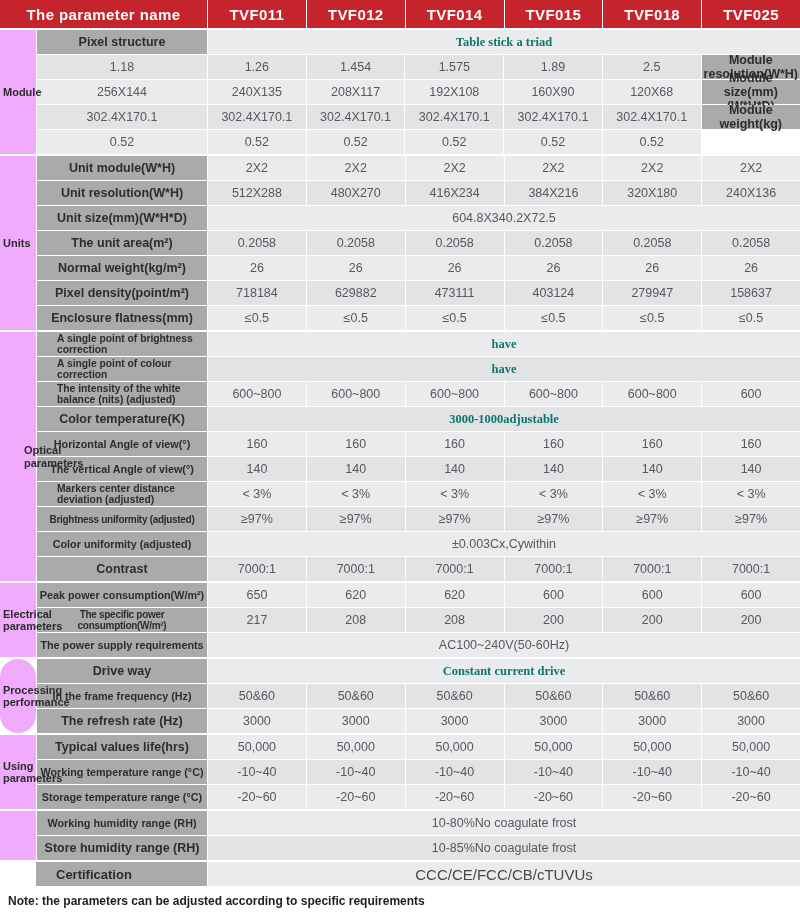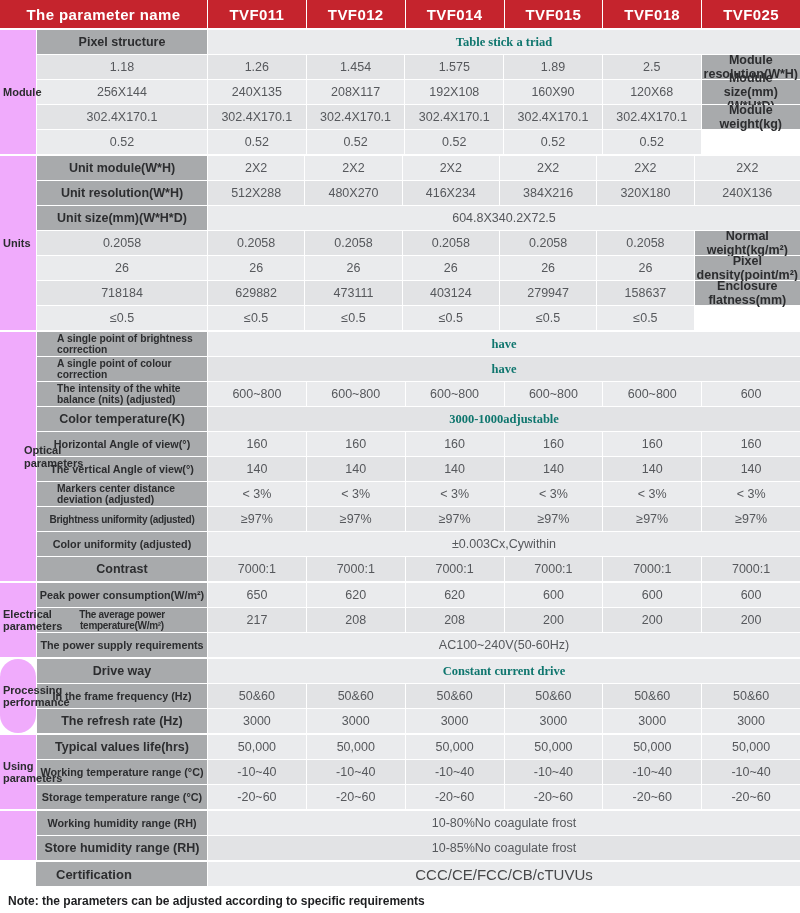--- a/index.html
+++ b/index.html
@@ -93,20 +93,21 @@
         <div class="vcell">2X2</div>
         <div class="lcell">Unit resolution(W*H)</div>
         <div class="vcell shade-b">512X288</div>
         <div class="vcell shade-b">480X270</div>
         <div class="vcell shade-b">416X234</div>
         <div class="vcell shade-b">384X216</div>
         <div class="vcell shade-b">320X180</div>
         <div class="vcell shade-b">240X136</div>
         <div class="lcell">Unit size(mm)(W*H*D)</div>
         <div class="vcell scell">604.8X340.2X72.5</div>
+        <div class="lcell">The unit area(m²)</div>
         <div class="vcell shade-b">0.2058</div>
         <div class="vcell shade-b">0.2058</div>
         <div class="vcell shade-b">0.2058</div>
         <div class="vcell shade-b">0.2058</div>
         <div class="vcell shade-b">0.2058</div>
         <div class="vcell shade-b">0.2058</div>
         <div class="lcell">Normal weight(kg/m²)</div>
         <div class="vcell">26</div>
         <div class="vcell">26</div>
         <div class="vcell">26</div>
@@ -183,21 +184,21 @@
       </div>
       <div class="grid">
         <div class="gcell" style="grid-row: 1 / span 3;">Electrical parameters</div>
         <div class="lcell sm">Peak power consumption(W/m²)</div>
         <div class="vcell">650</div>
         <div class="vcell">620</div>
         <div class="vcell">620</div>
         <div class="vcell">600</div>
         <div class="vcell">600</div>
         <div class="vcell">600</div>
-        <div class="lcell sm2">The average power temperature(W/m²)</div>
+        <div class="lcell sm2">The specific power consumption(W/m²)</div>
         <div class="vcell shade-b">217</div>
         <div class="vcell shade-b">208</div>
         <div class="vcell shade-b">208</div>
         <div class="vcell shade-b">200</div>
         <div class="vcell shade-b">200</div>
         <div class="vcell shade-b">200</div>
         <div class="lcell sm">The power supply requirements</div>
         <div class="vcell scell">AC100~240V(50-60Hz)</div>
       </div>
       <div class="grid">

